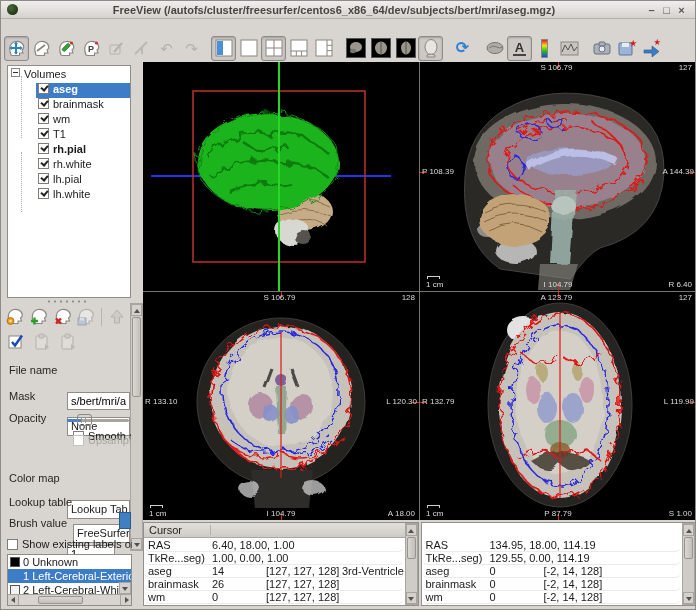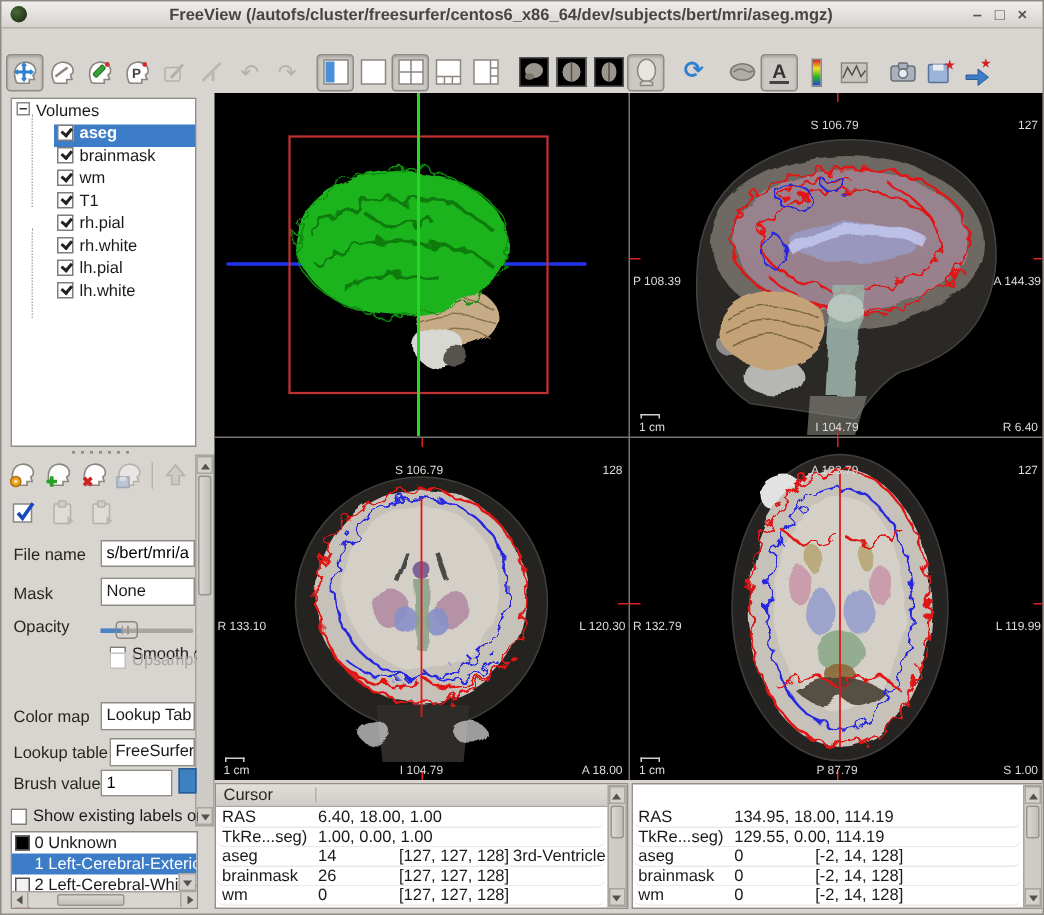--- a/index.html
+++ b/index.html
@@ -33,37 +33,37 @@
   .thumb-slice { width:20px; height:20px; background:#000; border:1px solid #555; display:flex; align-items:center; justify-content:center; }
 
   
   .sidebar { position:absolute; top:61px; left:0; width:142px; bottom:0; }
   .tree { position:absolute; top:3px; left:6px; width:124px; height:233px; background:#fff; border:1px solid #908c88; overflow:hidden; padding-top:2px; }
   .tree-row { height:15px; display:flex; align-items:flex-start; white-space:nowrap; }
   .tree-group > .expander { width:9px; height:9px; border:1px solid #888; margin:0 4px 0 3px; position:relative; background:#fff; flex:0 0 auto;}
   .tree-group > .expander::after { content:""; position:absolute; left:1px; right:1px; top:3px; height:1px; background:#333; }
   .tree-item { margin-left:28px; padding-left:2px; position:relative; }
   .tree-item.selected { background:#3d7dc8; color:#fff; font-weight:bold; margin-right:0; }
-  .tree-item.active { font-weight:normal; }
+  .tree-item.active { font-weight:bold; }
   .cb { width:11px; height:11px; background:#fff; border:1px solid #807c78; margin-right:4px; position:relative; flex:0 0 auto; }
   .cb.checked::after { content:""; position:absolute; left:2px; top:1px; width:5px; height:3px; border-left:2px solid #222; border-bottom:2px solid #222; transform:rotate(-50deg); }
   .tree-guide { position:absolute; width:1px; border-left:1px dotted #b0aca8; }
 
   .splitter-dots { position:absolute; top:238px; left:45px; width:40px; height:3px;
     background-image:radial-gradient(circle, #908c88 1px, transparent 1.2px); background-size:6px 3px; }
 
   .layer-toolbar { position:absolute; top:242px; left:2px; width:126px; }
   .lrow { display:flex; align-items:center; height:25px; }
   .lbtn { width:26px; height:24px; display:flex; align-items:center; justify-content:center; position:relative; }
   .lsep { width:1px; height:18px; background:#b8b4b0; margin:0 3px; }
   .lbtn.disabled { opacity:.45; }
 
   
   .prop-label { position:absolute; left:8px; color:#2a2520; }
-  .prop-field { position:absolute; background:#fff; border:1px solid #908c88; font-size:11px; padding:2px 3px; overflow:hidden; white-space:nowrap; }
+  .prop-field { position:absolute; background:#fff; border:1px solid #908c88; font-size:11px; padding:2px 3px; overflow:hidden; white-space:nowrap;margin-top:32px; }
   input.prop-field { font-family:inherit; }
   .checkrow { position:absolute; display:flex; align-items:center; white-space:nowrap; overflow:hidden; }
   .checkrow.disabled { color:#a8a4a0; }
   .checkrow.disabled .cb { border-color:#c4c0bc; }
 
   .slider { position:absolute; left:66px; top:352px; width:62px; height:12px; }
   .slider .track { position:absolute; top:5px; left:0; right:0; height:3px; background:#a8a4a0; border-radius:2px; }
   .slider .fill { position:absolute; top:5px; left:0; width:14px; height:3px; background:#4a82c8; }
   .slider .handle { position:absolute; left:10px; top:0; width:15px; height:12px; background:linear-gradient(#e8e4e0,#c8c4c0); border:1px solid #8a8682; border-radius:3px;
     background-image:repeating-linear-gradient(90deg, transparent 0 3px, #9a9690 3px 4px); background-clip:content-box; padding:2px 3px; }
@@ -88,21 +88,21 @@
 
   
   .views { position:absolute; left:142px; top:61px; width:553px; height:458px; background:#000; }
   .vdiv { position:absolute; left:276px; top:0; width:1px; bottom:0; background:#787470; }
   .hdiv { position:absolute; top:229px; left:0; height:1px; right:0; background:#787470; }
   .quad { position:absolute; overflow:hidden; }
   #q3d { left:0; top:0; width:276px; height:229px; }
   #qsag { left:277px; top:0; width:276px; height:229px; }
   #qcor { left:0; top:230px; width:276px; height:228px; }
   #qax { left:277px; top:230px; width:276px; height:228px; }
-  .vlabel { position:absolute; color:#dcdcdc; font-size:8px; font-family:"Liberation Sans",sans-serif; white-space:nowrap;margin-top:16px; }
+  .vlabel { position:absolute; color:#dcdcdc; font-size:8px; font-family:"Liberation Sans",sans-serif; white-space:nowrap; }
   .vl-top { top:1px; left:50%; transform:translateX(-55%); }
   .vl-num { top:1px; right:4px; }
   .vl-left { left:2px; top:105px; }
   .vl-right { right:2px; top:105px; }
   .vl-scale { left:6px; bottom:2px; }
   .vl-bottom { bottom:2px; left:50%; transform:translateX(-50%); }
   .vl-corner { right:4px; bottom:2px; }
   .scalebar { position:absolute; left:7px; bottom:12px; width:13px; height:3px; border-top:1px solid #cfcfcf; border-left:1px solid #cfcfcf; border-right:1px solid #cfcfcf; }
   .tickv { position:absolute; width:1px; height:6px; background:#e02020; left:50%; }
   .tickh { position:absolute; height:1px; width:7px; background:#e02020; top:110px; }

